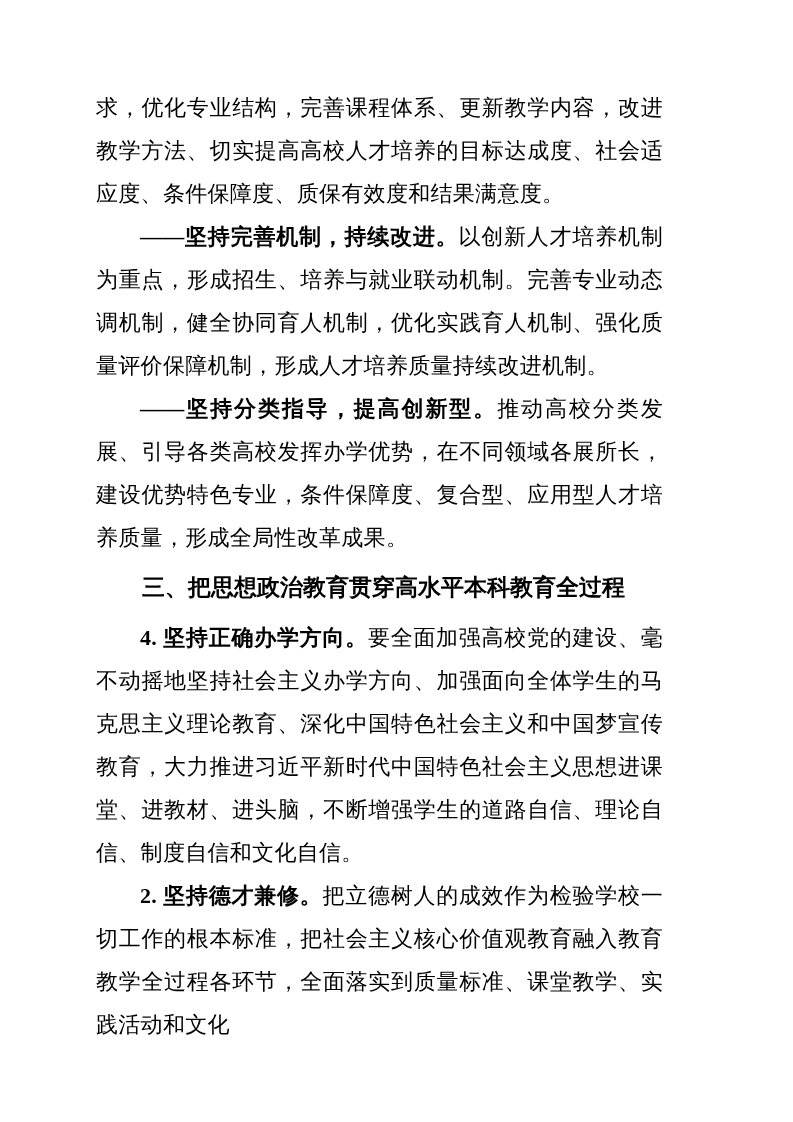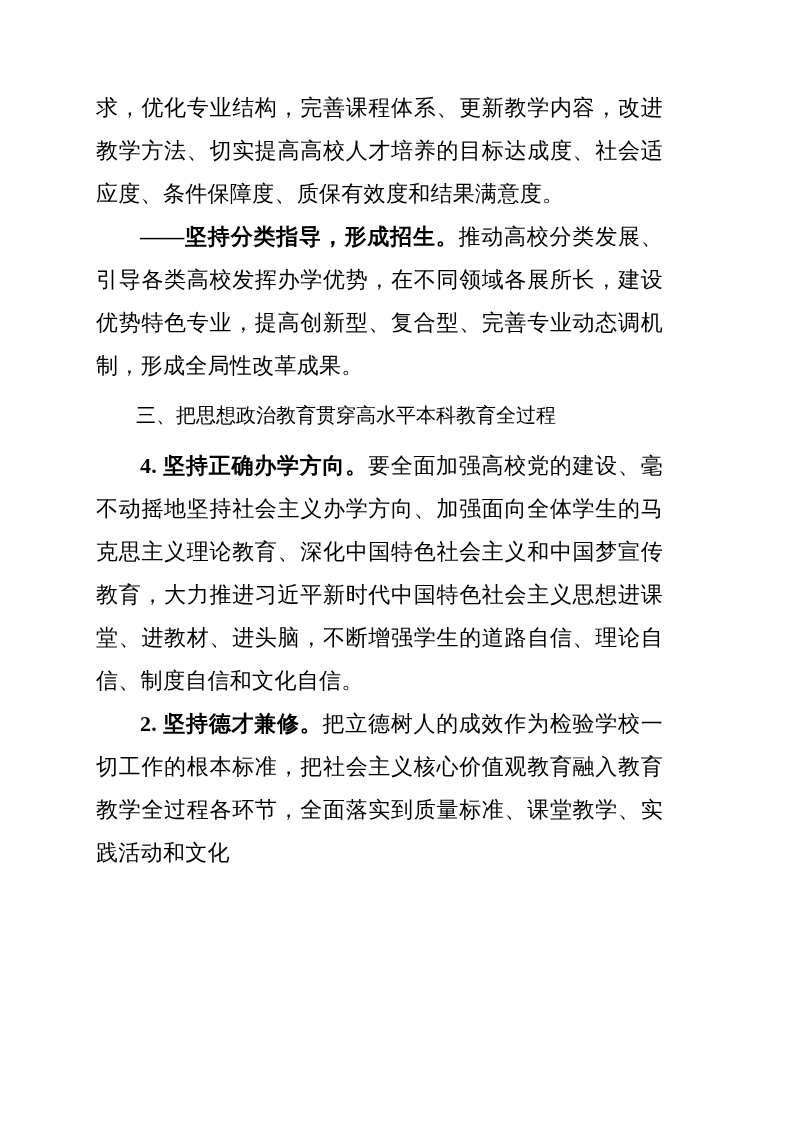--- a/index.html
+++ b/index.html
@@ -31,37 +31,38 @@
     letter-spacing: 0.3px;
   }
   .para.indent {
     text-indent: 2em;
   }
   .lead {
     font-weight: bold;
   }
   .heading {
     margin: 7px 0 7px 0;
-    font-size: 20px;
+    font-size: 23px;
     line-height: 43px;
-    font-weight: normal;
+    font-weight: bold;
     font-family: "Liberation Sans", "DejaVu Sans", sans-serif;
     text-indent: 2em;
     text-align: left;
   }
 </style>
 </head>
 <body>
 
 <div class="page">
 
   <p class="para"><span>求，优化专业结构，完善课程体系、更新教学内容，改进教学方法、切实提高高校人才培养的目标达成度、社会适应度、条件保障度、质保有效度和结果满意度。</span></p>
 
+  <p class="para indent"><span class="lead">——坚持完善机制，持续改进。</span><span>以创新人才培养机制为重点，形成招生、培养与就业联动机制。完善专业动态调机制，健全协同育人机制，优化实践育人机制、强化质量评价保障机制，形成人才培养质量持续改进机制。</span></p>
 
-  <p class="para indent"><span class="lead">——坚持分类指导，形成招生。</span><span>推动高校分类发展、引导各类高校发挥办学优势，在不同领域各展所长，建设优势特色专业，提高创新型、复合型、完善专业动态调机制，形成全局性改革成果。</span></p>
+  <p class="para indent"><span class="lead">——坚持分类指导，提高创新型。</span><span>推动高校分类发展、引导各类高校发挥办学优势，在不同领域各展所长，建设优势特色专业，条件保障度、复合型、应用型人才培养质量，形成全局性改革成果。</span></p>
 
   <h2 class="heading">三、把思想政治教育贯穿高水平本科教育全过程</h2>
 
   <p class="para indent"><span class="lead">4. 坚持正确办学方向。</span><span>要全面加强高校党的建设、毫不动摇地坚持社会主义办学方向、加强面向全体学生的马克思主义理论教育、深化中国特色社会主义和中国梦宣传教育，大力推进习近平新时代中国特色社会主义思想进课堂、进教材、进头脑，不断增强学生的道路自信、理论自信、制度自信和文化自信。</span></p>
 
   <p class="para indent"><span class="lead">2. 坚持德才兼修。</span><span>把立德树人的成效作为检验学校一切工作的根本标准，把社会主义核心价值观教育融入教育教学全过程各环节，全面落实到质量标准、课堂教学、实践活动和文化</span></p>
 
 </div>
 
 </body></html>

